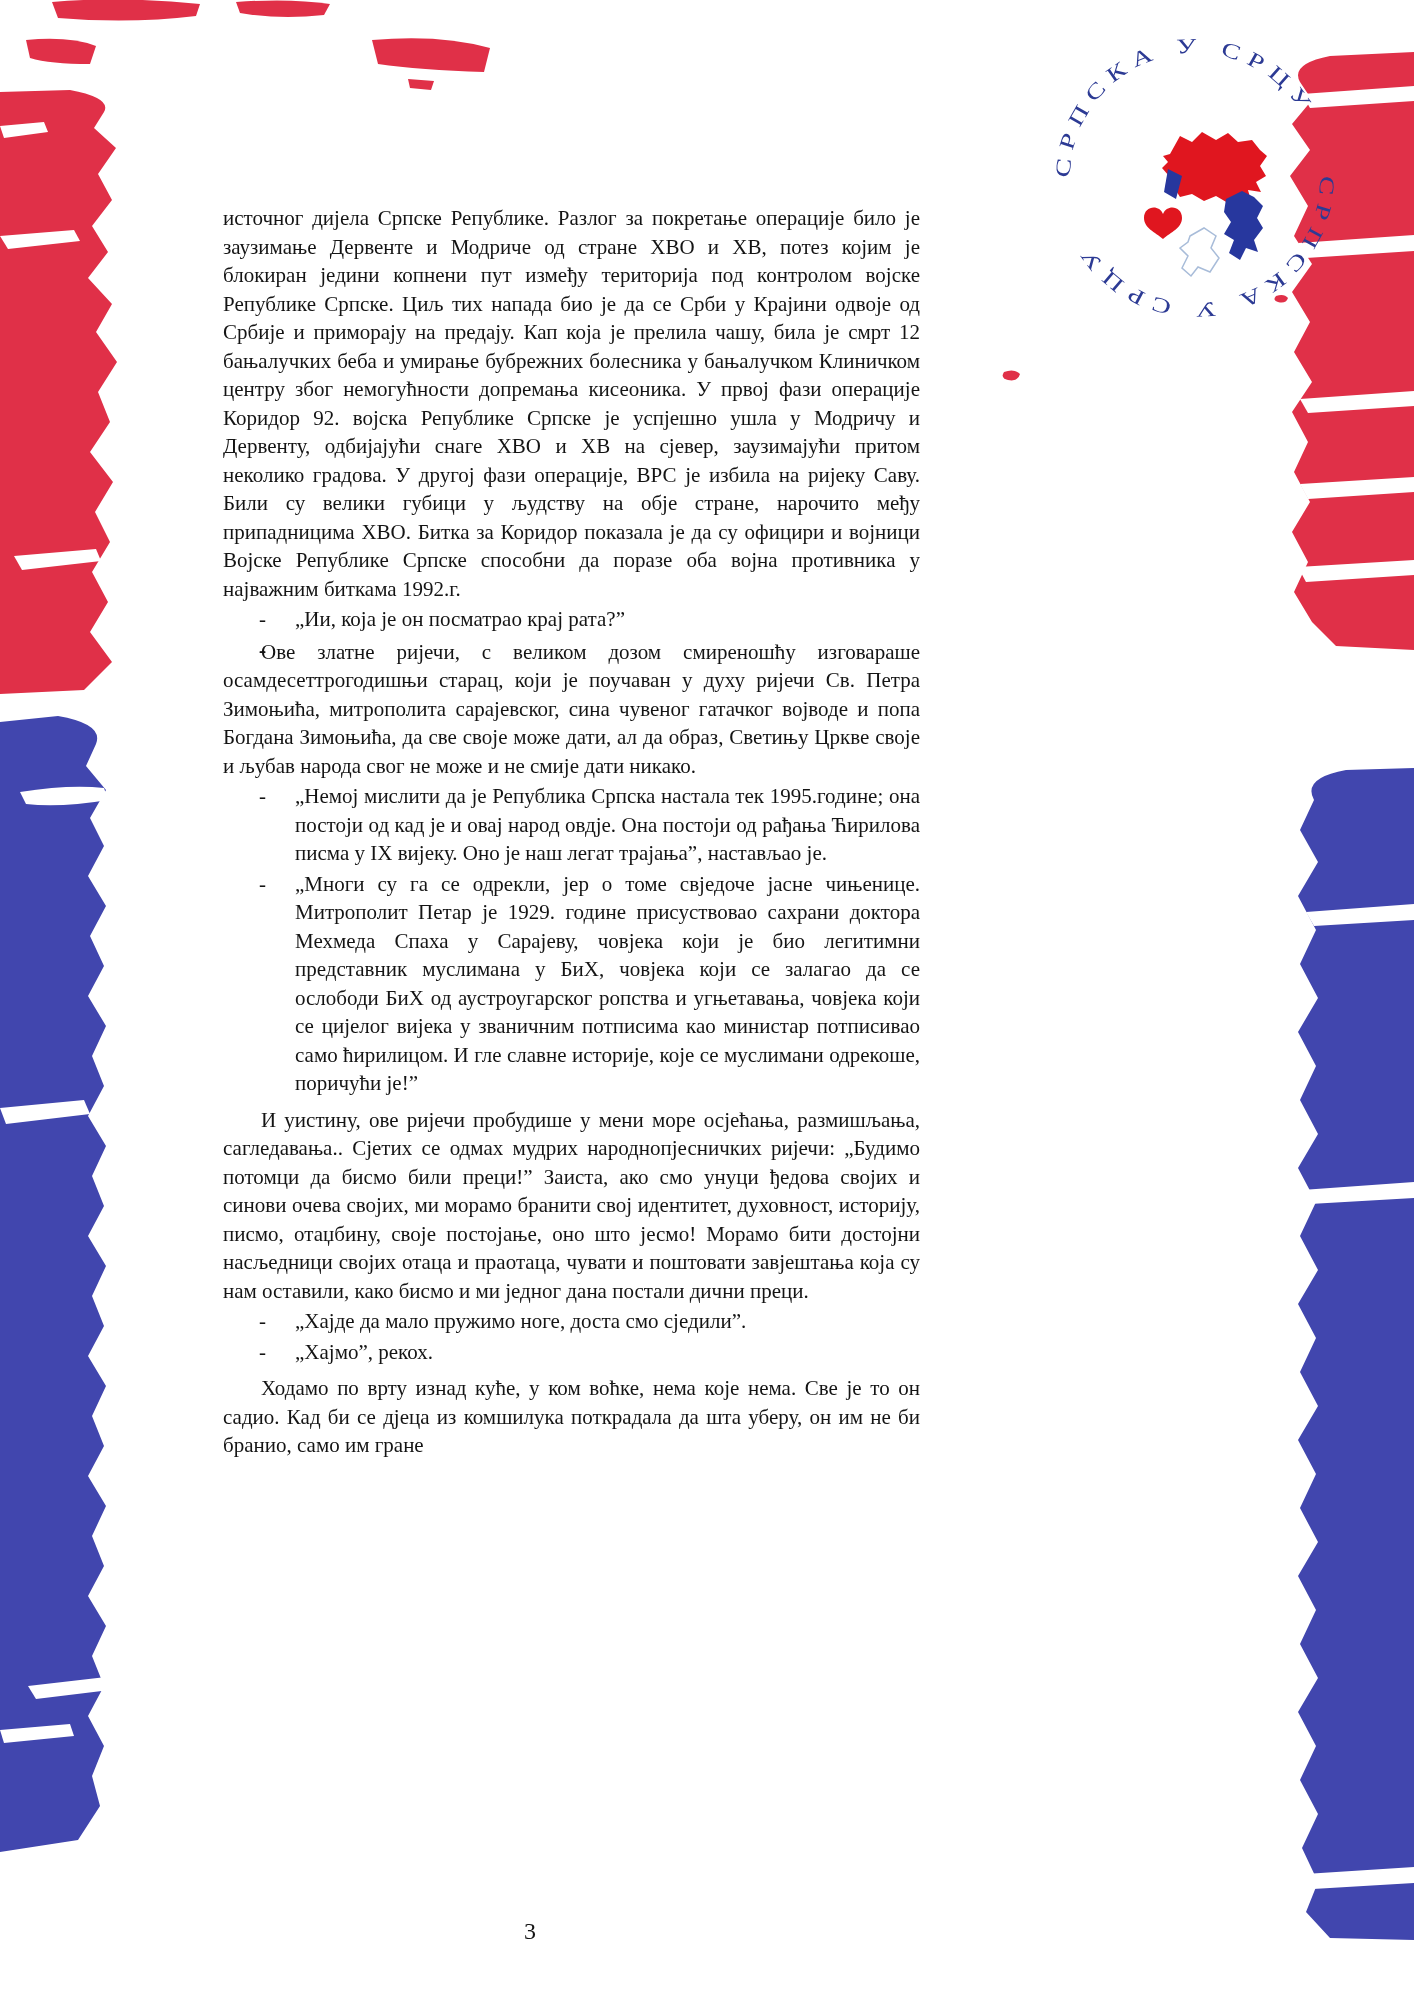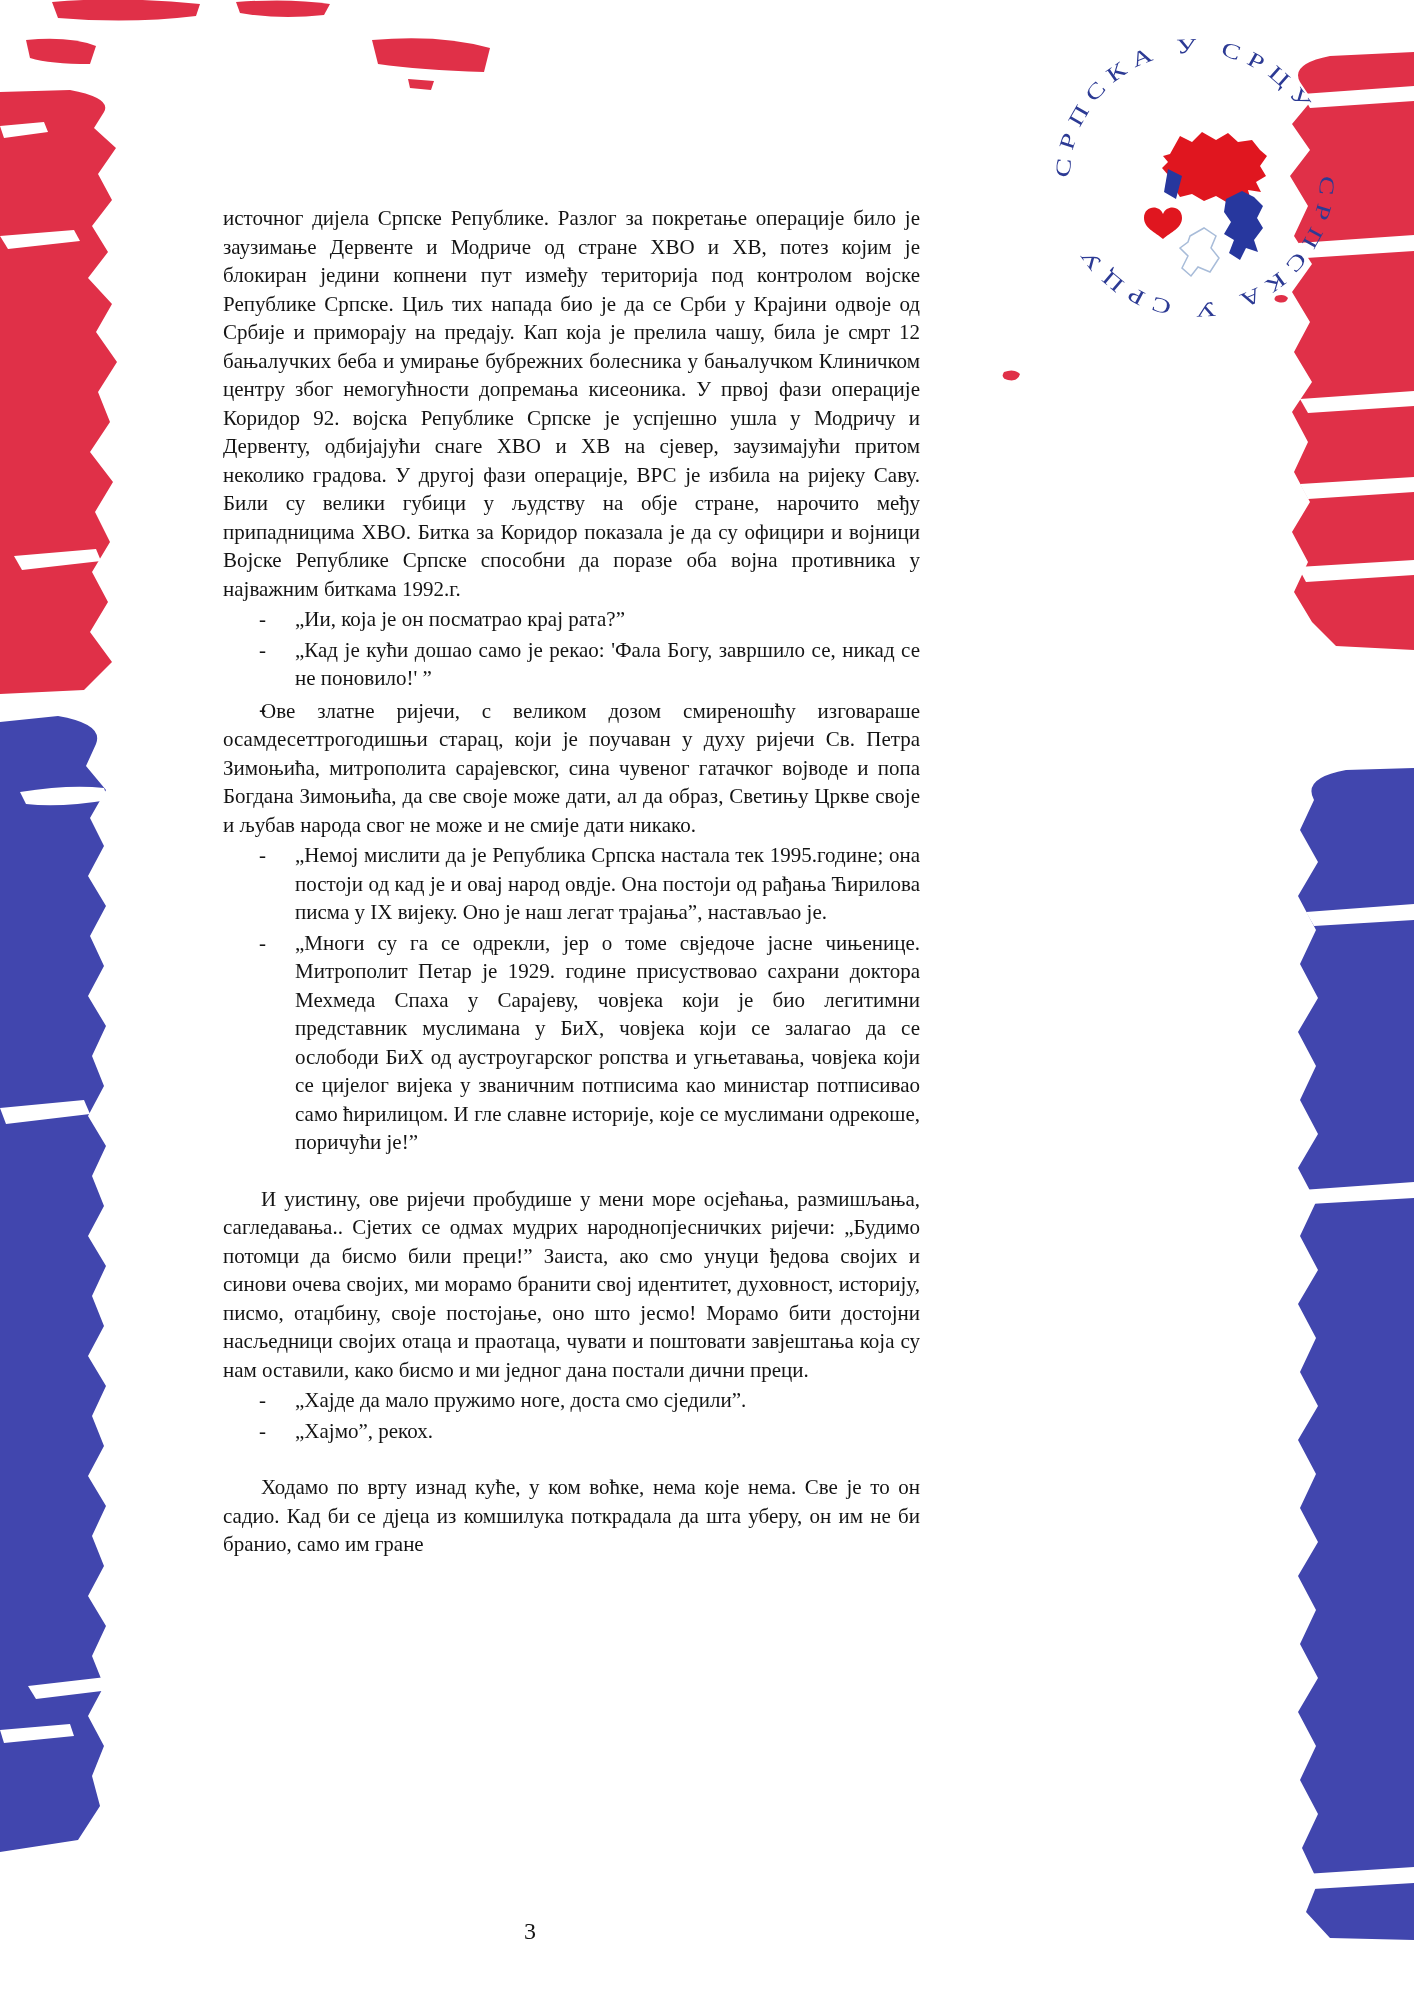--- a/index.html
+++ b/index.html
@@ -35,21 +35,21 @@
     position:absolute;left:223px;top:204px;width:697px;z-index:1;
     font-size:21px;line-height:28.5px;text-align:justify;
   }
   .quote{}
   .quote p{margin:0;}
   .para{margin:0;text-indent:38px;}
   ul.dashes{list-style:none;margin:0;padding:0;}
   ul.dashes li{position:relative;padding-left:72px;margin-top:2px;}
   ul.dashes li .dash{position:absolute;left:36px;top:0;}
   .mt-sm{margin-top:4px;}
-  .mt-md{margin-top:28px;}
+  .mt-md{margin-top:8px;}
   .pagenum{
     position:absolute;left:180px;top:1918px;width:700px;z-index:1;
     text-align:center;font-size:24px;
   }
 </style>
 </head>
 <body>
 
 <div class="page">
 
@@ -115,21 +115,20 @@
       <p>источног дијела Српске Републике. Разлог за покретање операције било је заузимање Дервенте и Модриче од стране ХВО и ХВ, потез којим је блокиран једини копнени пут између територија под контролом војске Републике Српске. Циљ тих напада био је да се Срби у Крајини одвоје од Србије и приморају на предају. Кап која је прелила чашу, била је смрт 12 бањалучких беба и умирање бубрежних болесника у бањалучком Клиничком центру због немогућности допремања кисеоника. У првој фази операције Коридор 92. војска Републике Српске је успјешно ушла у Модричу и Дервенту, одбијајући снаге ХВО и ХВ на сјевер, заузимајући притом неколико градова. У другој фази операције, ВРС је избила на ријеку Саву. Били су велики губици у људству на обје стране, нарочито међу припадницима ХВО. Битка за Коридор показала је да су официри и војници Војске Републике Српске способни да поразе оба војна противника у најважним биткама 1992.г.</p>
     </div>
 
     <ul class="dashes">
       <li>
         <span class="dash">-</span>
         <span>„Ии, која је он посматрао крај рата?”</span>
       </li>
       <li>
         <span class="dash">-</span>
-        <span>„Кад је кући дошао само је рекао: 'Фала Богу, завршило се, никад се не поновило!' ”</span>
       </li>
       <li>
         <span class="dash">-</span>
       </li>
     </ul>
 
     <p class="para mt-sm">Ове златне ријечи, с великом дозом смиреношћу изговараше осамдесеттрогодишњи старац, који је поучаван у духу ријечи Св. Петра Зимоњића, митрополита сарајевског, сина чувеног гатачког војводе и попа Богдана Зимоњића, да све своје може дати, ал да образ, Светињу Цркве своје и љубав народа свог не може и не смије дати никако.</p>
 
     <ul class="dashes mt-md">
       <li>

